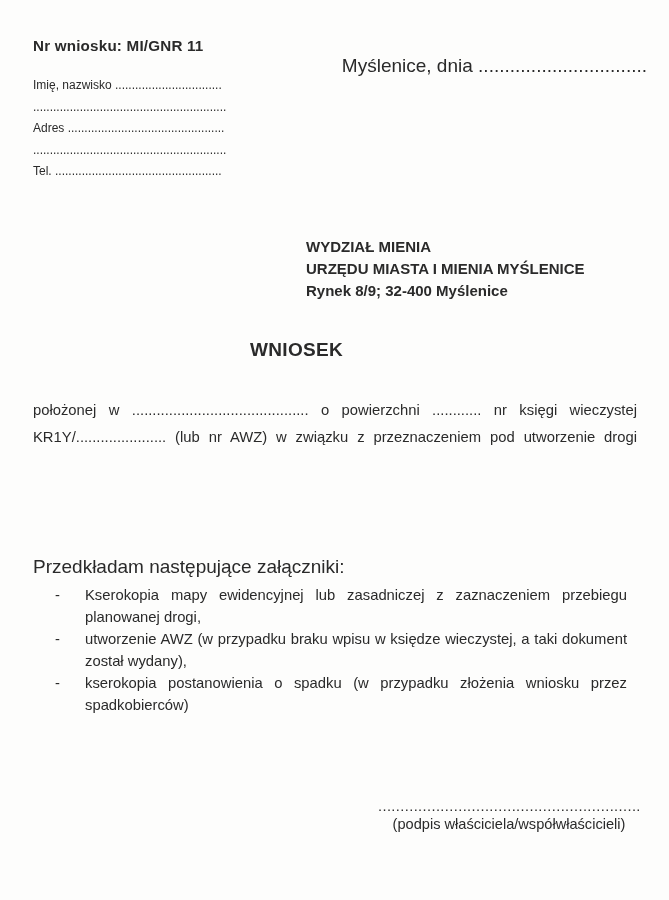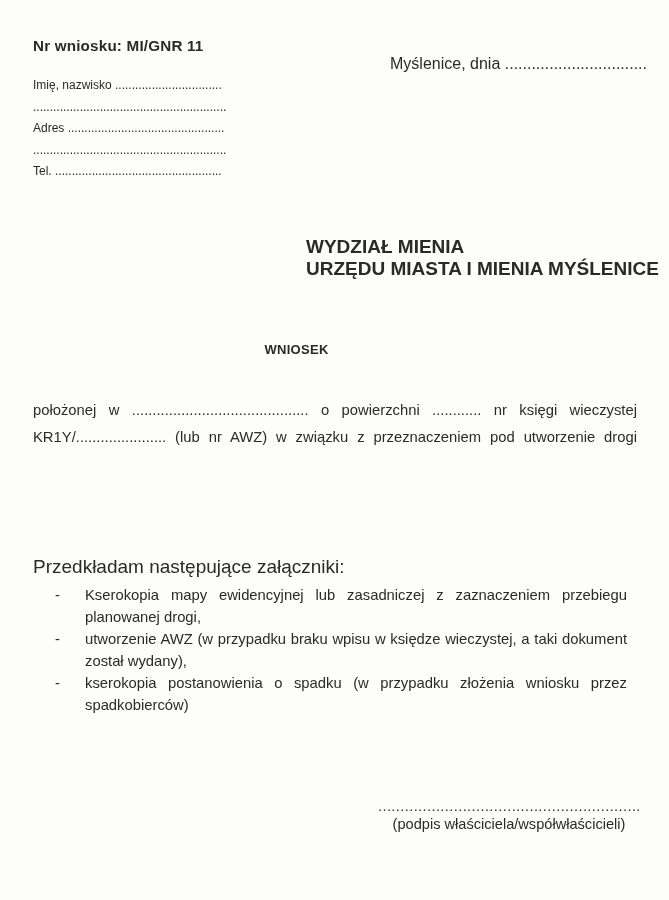--- a/index.html
+++ b/index.html
@@ -21,47 +21,47 @@
     left: 33px;
     top: 37px;
     font-size: 15.2px;
     font-weight: bold;
     letter-spacing: 0.2px;
   }
   .place-date {
     position: absolute;
     top: 55px;
     right: 22px;
-    font-size: 16px;
+    font-size: 19px;
   }
   .applicant {
     position: absolute;
     left: 33px;
     top: 75px;
     width: 240px;
     font-size: 12px;
     line-height: 21.6px;
     white-space: nowrap;
   }
   .addressee {
     position: absolute;
     left: 306px;
     top: 236px;
-    font-size: 19px;
+    font-size: 15px;
     font-weight: bold;
     line-height: 22px;
     white-space: nowrap;
   }
   .title {
     position: absolute;
     left: 0;
     top: 341px;
     width: 593px;
     text-align: center;
-    font-size: 13px;
+    font-size: 19px;
     font-weight: bold;
     line-height: 18.5px;
     letter-spacing: 0.3px;
   }
   .body-para {
     position: absolute;
     left: 33px;
     top: 397px;
     width: 604px;
     font-size: 14.8px;
@@ -128,20 +128,21 @@
     <div>Imię, nazwisko ................................</div>
     <div>..........................................................</div>
     <div>Adres ...............................................</div>
     <div>..........................................................</div>
     <div>Tel. ..................................................</div>
   </div>
 
   <div class="addressee">
     <div>WYDZIAŁ MIENIA</div>
     <div>URZĘDU MIASTA I MIENIA MYŚLENICE</div>
+    <div>Rynek 8/9; 32-400 Myślenice</div>
   </div>
 
   <div class="title">
     <div>WNIOSEK</div>
   </div>
 
   <div class="body-para">
     <div class="jline">położonej w ........................................... o powierzchni ............ nr księgi wieczystej</div>
     <div class="jline">KR1Y/...................... (lub nr AWZ) w związku z przeznaczeniem pod utworzenie drogi</div>
   </div>

